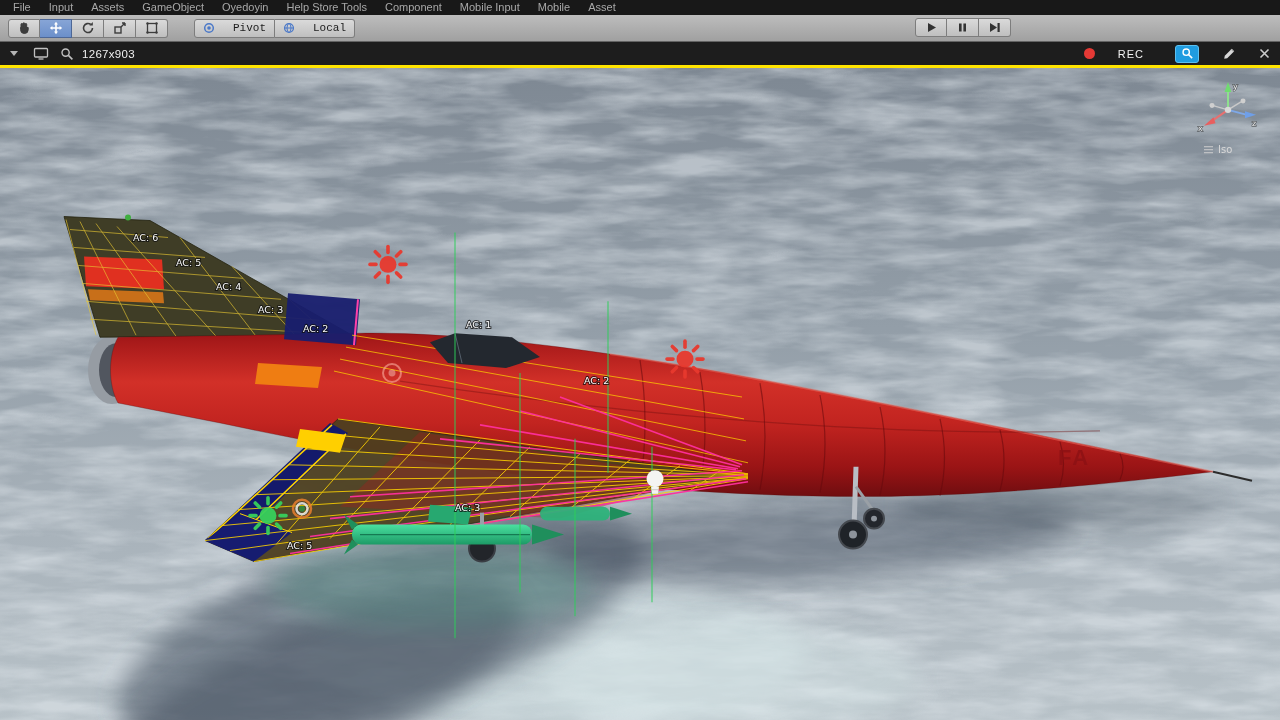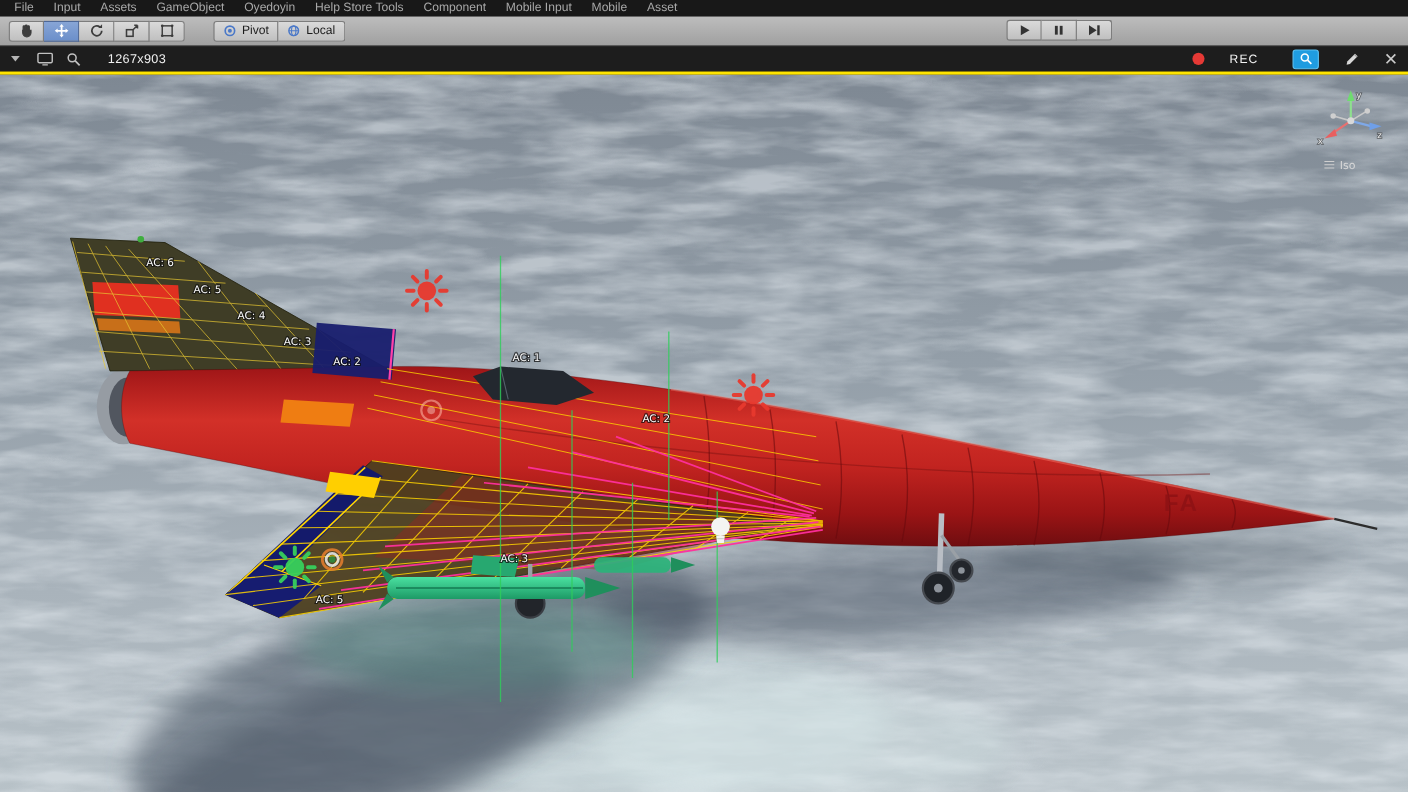--- a/index.html
+++ b/index.html
@@ -15,38 +15,38 @@
            display:flex;align-items:center;position:relative;flex:0 0 auto;}
   .tools{display:flex;margin-left:8px;}
   .tool-btn{width:32px;height:19px;background:linear-gradient(#dadada,#bfbfbf);border:1px solid #7d7d7d;
             border-left-width:0;display:flex;align-items:center;justify-content:center;box-sizing:border-box;}
   .tool-btn:first-child{border-left-width:1px;border-radius:3px 0 0 3px;}
   .tool-btn:last-child{border-radius:0 3px 3px 0;}
   .tool-btn svg{fill:#3c3c3c;stroke:#3c3c3c;}
   .tool-btn.active{background:linear-gradient(#87a5d6,#6b8fca);border-color:#4d6796;}
   .tool-btn.active svg{fill:#fff;stroke:#fff;}
   .toggle-group{display:flex;margin-left:26px;}
-  .toggle-btn{height:19px;padding:0 8px;display:flex;align-items:center;gap:5px;box-sizing:border-box;
+  .toggle-btn{height:19px;padding:0 8px;display:flex;align-items:center;gap:18px;box-sizing:border-box;
               background:linear-gradient(#dadada,#bfbfbf);border:1px solid #7d7d7d;border-left-width:0;
-              font-size:11px;color:#1c1c1c;}
+              font-size:11px;color:#1c1c1c;font-family:Liberation Mono, monospace;}
   .toggle-btn:first-child{border-left-width:1px;border-radius:3px 0 0 3px;}
   .toggle-btn:last-child{border-radius:0 3px 3px 0;}
   .playback{position:absolute;left:915px;top:3px;display:flex;}
   .pb-btn{width:32px;height:19px;background:linear-gradient(#dadada,#bfbfbf);border:1px solid #7d7d7d;
           border-left-width:0;display:flex;align-items:center;justify-content:center;box-sizing:border-box;}
   .pb-btn:first-child{border-left-width:1px;border-radius:3px 0 0 3px;}
   .pb-btn:last-child{border-radius:0 3px 3px 0;}
   .pb-btn svg{fill:#333;}
 
   
   .gamebar{height:23px;background:#1d1d1d;display:flex;align-items:center;flex:0 0 auto;}
   .caret{width:0;height:0;border-left:4px solid transparent;border-right:4px solid transparent;
          border-top:5px solid #b5b5b5;margin-left:10px;}
   .gb-icon{display:flex;align-items:center;justify-content:center;}
-  .res-label{font-size:11.5px;color:#f0f0f0;margin-left:24px;letter-spacing:.3px;}
+  .res-label{font-size:11.5px;color:#f0f0f0;margin-left:8px;letter-spacing:.3px;}
   .gb-right{margin-left:auto;display:flex;align-items:center;gap:23px;padding-right:10px;justify-content:flex-end;}
   .rec-dot{width:11px;height:11px;border-radius:50%;background:#e53935;}
   .rec-label{font-size:11px;color:#f2f2f2;letter-spacing:1px;}
   .blue-btn{width:24px;height:18px;border-radius:3px;background:#1f9ce0;display:flex;align-items:center;
             justify-content:center;border:1px solid #5cc0f0;box-sizing:border-box;margin-left:8px;}
   .accent{height:3px;background:#ffe400;flex:0 0 auto;}
 
   
   .viewport{position:relative;flex:1;overflow:hidden;background:#8d97a1;}
   .viewport>svg{position:absolute;left:0;top:0;width:100%;height:100%;display:block;}

